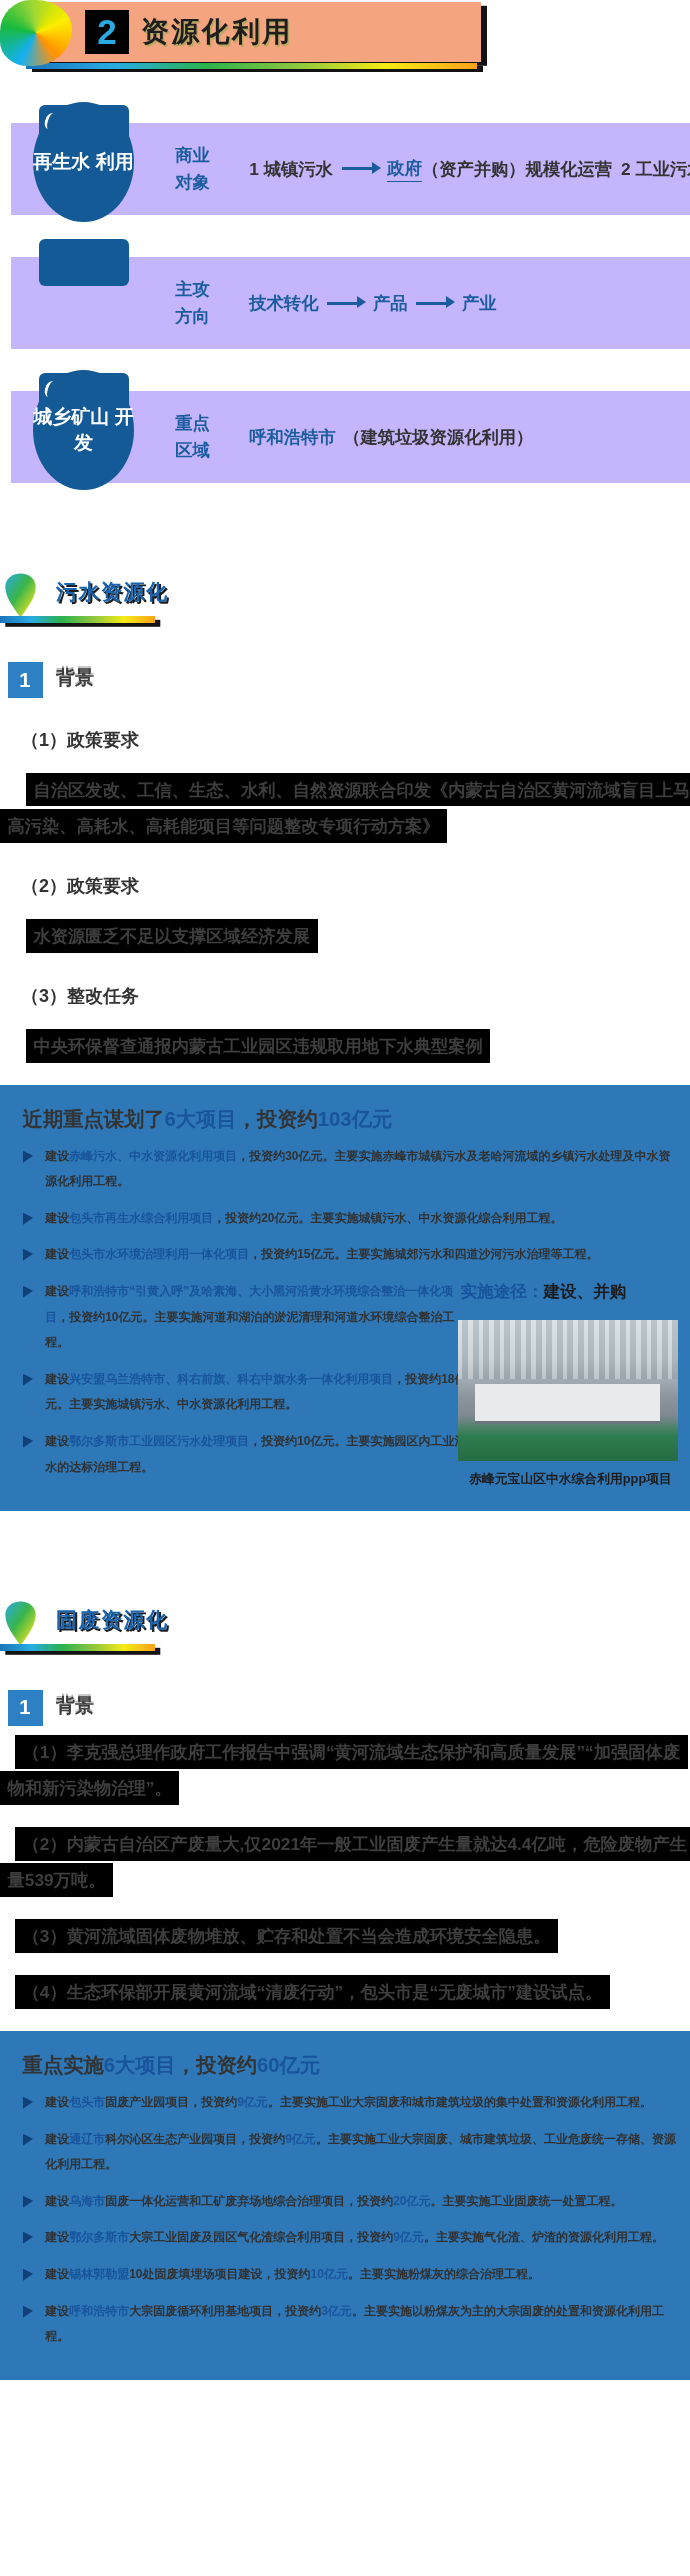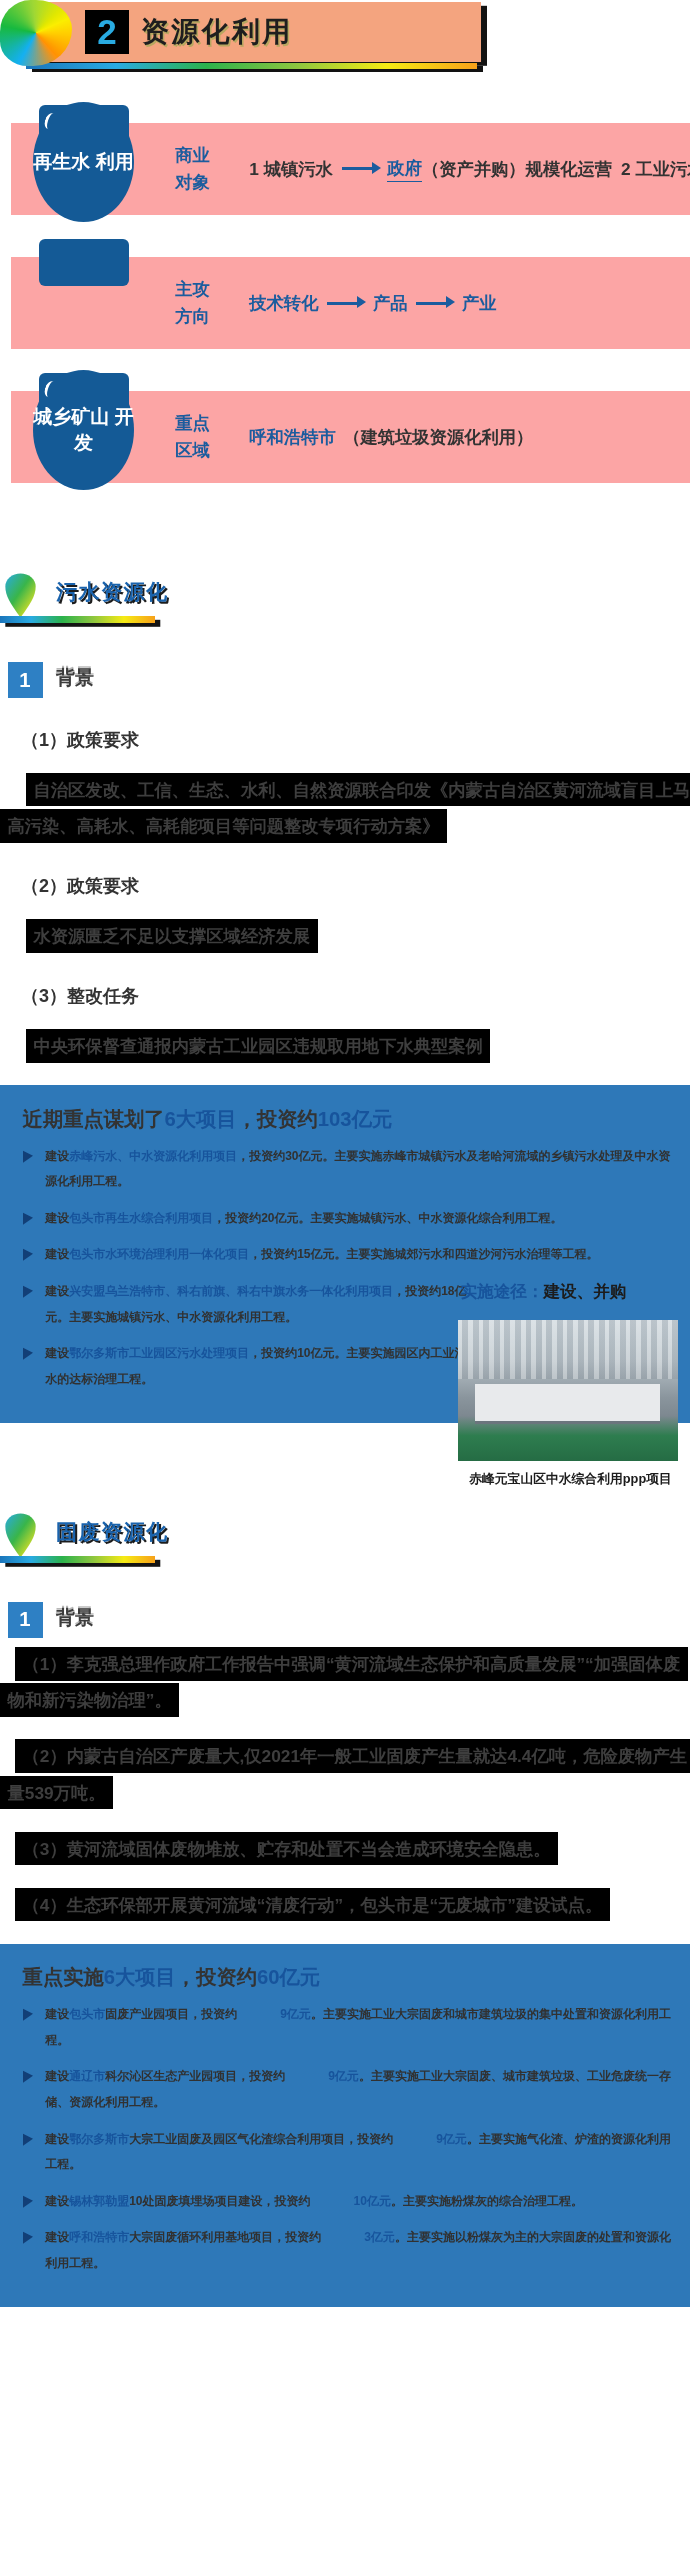--- a/index.html
+++ b/index.html
@@ -12,21 +12,21 @@
   .hdr-logo{position:absolute;left:0;top:0;width:72px;height:66px;z-index:3;
     background:conic-gradient(from 210deg,#29abe2,#2bb24c,#a3d34c,#f6eb14,#f7941d,#29abe2);
     border-radius:46% 54% 58% 42%/52% 48% 60% 40%;filter:saturate(1.2);}
   .hdr-num{width:44px;height:44px;background:#000;color:#29abe2;font-size:35px;font-weight:bold;display:flex;align-items:center;justify-content:center;margin-left:59px;}
   .hdr-title{font-size:28px;font-weight:bold;color:#1e1e1e;letter-spacing:2.3px;margin-left:12px;text-shadow:1.5px 1.5px 0 rgba(110,170,60,.45);}
   .hdr-bar{position:absolute;left:26px;top:63px;width:451px;height:6px;
     background:linear-gradient(90deg,#1b75bb,#29abe2,#2bb24c,#8dc63f,#f6eb14,#f7a11a);box-shadow:6px 3px 0 0 #121212;}
 
   
   .ov-row{position:relative;margin:42px 0 0 0;}
-  .ov-panel{background:#fca5a5;min-height:92px;margin-left:11.3px;display:flex;align-items:center;padding:7.5px 7.5px 7.5px 164px;box-sizing:border-box;}
+  .ov-panel{background:#c4b5fd;min-height:92px;margin-left:11.3px;display:flex;align-items:center;padding:7.5px 7.5px 7.5px 164px;box-sizing:border-box;}
   .ov-tab{position:absolute;top:-18px;left:39px;width:90px;height:47px;background:#145a96;border-radius:6px;}
   .ov-circle{position:absolute;top:-21px;left:33px;width:101px;height:120px;background:#145a96;border-radius:50%;color:#fff;
     display:flex;flex-direction:column;align-items:center;justify-content:center;font-size:19px;font-weight:bold;line-height:1.35;text-align:center;z-index:2;}
   .ov-circle::before{content:"";position:absolute;top:10.5px;left:12px;width:9px;height:16.6px;border-left:3px solid #fff;border-radius:50%;transform:rotate(18deg);}
   .ov-label{color:#1b5c9e;font-size:17.3px;font-weight:600;width:39px;line-height:1.55;margin-right:35px;flex:none;}
   .flows{display:flex;flex-direction:row;gap:9px;}
   .flow-line{display:flex;align-items:center;font-size:17.3px;font-weight:600;color:#333;white-space:nowrap;}
   .arr{display:inline-block;width:35px;height:3px;background:#1b5c9e;margin:0 10.5px 0 9px;position:relative;flex:none;}
   .arr::after{content:"";position:absolute;right:-9.8px;top:-5.3px;border:6.8px solid transparent;border-left:9.8px solid #1b5c9e;}
   .lnk{color:#1b5c9e;border-bottom:1.5px solid #1b5c9e;padding-bottom:0.8px;}
@@ -49,21 +49,21 @@
   .black-hl{background:#000;color:#3e3e3e;padding:6.8px 7.5px;-webkit-box-decoration-break:clone;box-decoration-break:clone;}
 
   
   .bluebox{background:#2e78b8;margin-top:21px;padding:19.6px 13.5px 19.6px 22.6px;position:relative;box-sizing:border-box;width:691px;}
   .bb-headline{font-size:20.3px;font-weight:bold;color:#333;margin-bottom:4.5px;}
   .bb-headline .navy{color:#17549c;}
   ul.bullets{list-style:none;margin:0;padding:0;}
   ul.bullets li{position:relative;padding-left:22.6px;margin:11px 0;font-size:12px;font-weight:bold;color:#313131;line-height:25.6px;}
   ul.bullets li::before{content:"";position:absolute;left:0;top:6px;border:6.8px solid transparent;border-left:10.5px solid #123f77;transform:skewY(-6deg);}
   ul.bullets .pname{color:#17549c;}
-  ul.bullets .pamt{color:#17549c;padding-left:43px;}
+  ul.bullets .pamt{color:#17549c;}
   .narrow li{width:430px;}
   .side-col{position:absolute;right:7.5px;top:196px;width:226px;}
   .side-note{font-size:16.6px;font-weight:bold;color:#1c1c1c;white-space:nowrap;margin-left:3px;}
   .side-note .navy{color:#17549c;}
   .side-photo{margin-top:16.6px;width:220px;height:141px;
     background:linear-gradient(180deg,#cdd6dc 0%,#b9c3c9 28%,#8a959d 55%,#7d8890 68%,#2e7d4f 82%,#256c44 100%);
     position:relative;overflow:hidden;}
   .side-photo::before{content:"";position:absolute;left:0;top:0;width:100%;height:42%;
     background:repeating-linear-gradient(90deg,rgba(255,255,255,.5) 0 4.5px,rgba(120,130,140,.35) 4.5px 10.5px);opacity:.6;}
   .side-photo::after{content:"";position:absolute;left:8%;top:46%;width:84%;height:26%;background:#e8eaec;box-shadow:0 3px 0 #6b757d;}
@@ -181,20 +181,21 @@
   <div class="bluebox">
     <div class="bb-headline">
       <span>近期重点谋划了</span><span class="navy">6大项目</span><span>，投资约</span><span class="navy">103亿元</span>
     </div>
     <ul class="bullets">
       <li><span>建设</span><span class="pname">赤峰污水、中水资源化利用项目</span><span>，投资约30亿元。主要实施赤峰市城镇污水及老哈河流域的乡镇污水处理及中水资源化利用工程。</span></li>
       <li><span>建设</span><span class="pname">包头市再生水综合利用项目</span><span>，投资约20亿元。主要实施城镇污水、中水资源化综合利用工程。</span></li>
       <li><span>建设</span><span class="pname">包头市水环境治理利用一体化项目</span><span>，投资约15亿元。主要实施城郊污水和四道沙河污水治理等工程。</span></li>
     </ul>
     <ul class="bullets narrow">
+      <li><span>建设</span><span class="pname">呼和浩特市“引黄入呼”及哈素海、大小黑河沿黄水环境综合整治一体化项目</span><span>，投资约10亿元。主要实施河道和湖泊的淤泥清理和河道水环境综合整治工程。</span></li>
       <li><span>建设</span><span class="pname">兴安盟乌兰浩特市、科右前旗、科右中旗水务一体化利用项目</span><span>，投资约18亿元。主要实施城镇污水、中水资源化利用工程。</span></li>
       <li><span>建设</span><span class="pname">鄂尔多斯市工业园区污水处理项目</span><span>，投资约10亿元。主要实施园区内工业污水的达标治理工程。</span></li>
     </ul>
     <div class="side-col">
       <div class="side-note">
         <span class="navy">实施途径：</span><span>建设、并购</span>
       </div>
       <div class="side-photo"></div>
       <div class="side-cap">赤峰元宝山区中水综合利用ppp项目</div>
     </div>
@@ -236,20 +237,21 @@
     <span class="black-hl">（4）生态环保部开展黄河流域“清废行动”，包头市是“无废城市”建设试点。</span>
   </p>
 
   <div class="bluebox">
     <div class="bb-headline">
       <span>重点实施</span><span class="navy">6大项目</span><span>，投资约</span><span class="navy">60亿元</span>
     </div>
     <ul class="bullets">
       <li><span>建设</span><span class="pname">包头市</span><span>固废产业园项目，投资约</span><span class="pamt">9亿元</span><span>。主要实施工业大宗固废和城市建筑垃圾的集中处置和资源化利用工程。</span></li>
       <li><span>建设</span><span class="pname">通辽市</span><span>科尔沁区生态产业园项目，投资约</span><span class="pamt">9亿元</span><span>。主要实施工业大宗固废、城市建筑垃圾、工业危废统一存储、资源化利用工程。</span></li>
+      <li><span>建设</span><span class="pname">乌海市</span><span>固废一体化运营和工矿废弃场地综合治理项目，投资约</span><span class="pamt">20亿元</span><span>。主要实施工业固废统一处置工程。</span></li>
       <li><span>建设</span><span class="pname">鄂尔多斯市</span><span>大宗工业固废及园区气化渣综合利用项目，投资约</span><span class="pamt">9亿元</span><span>。主要实施气化渣、炉渣的资源化利用工程。</span></li>
       <li><span>建设</span><span class="pname">锡林郭勒盟</span><span>10处固废填埋场项目建设，投资约</span><span class="pamt">10亿元</span><span>。主要实施粉煤灰的综合治理工程。</span></li>
       <li><span>建设</span><span class="pname">呼和浩特市</span><span>大宗固废循环利用基地项目，投资约</span><span class="pamt">3亿元</span><span>。主要实施以粉煤灰为主的大宗固废的处置和资源化利用工程。</span></li>
     </ul>
   </div>
 
 </div>
 
 
 </body></html>

